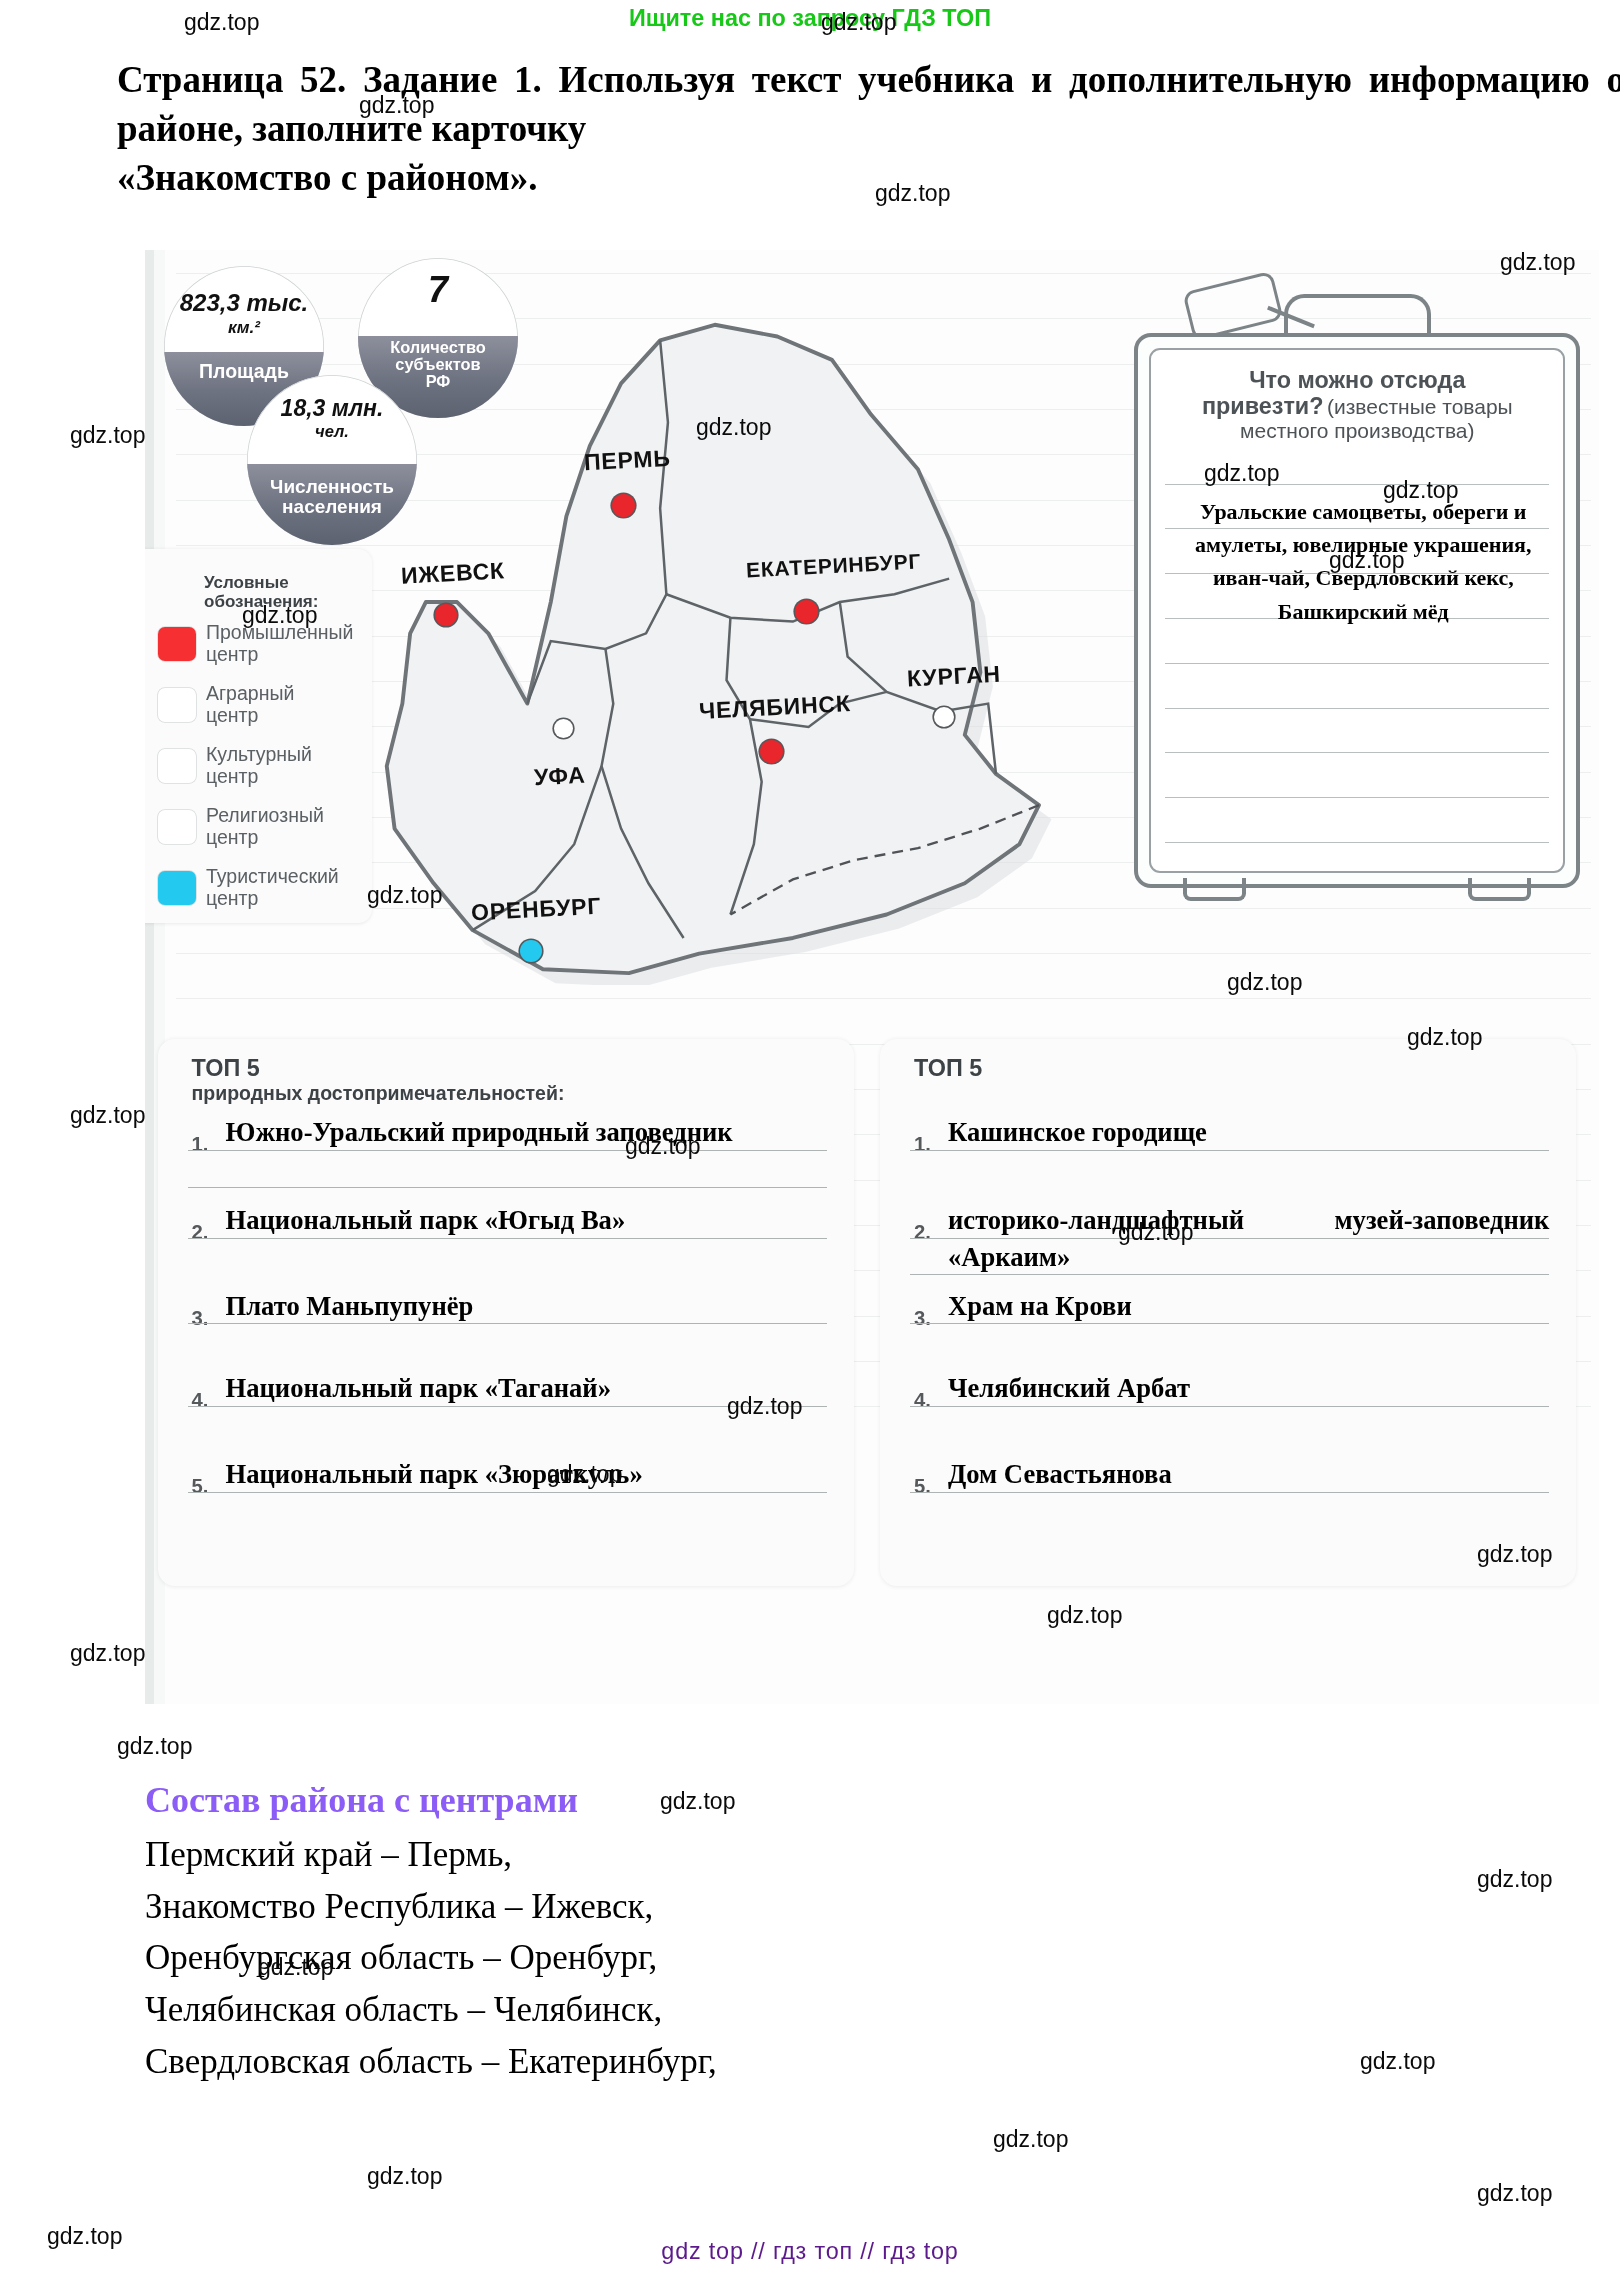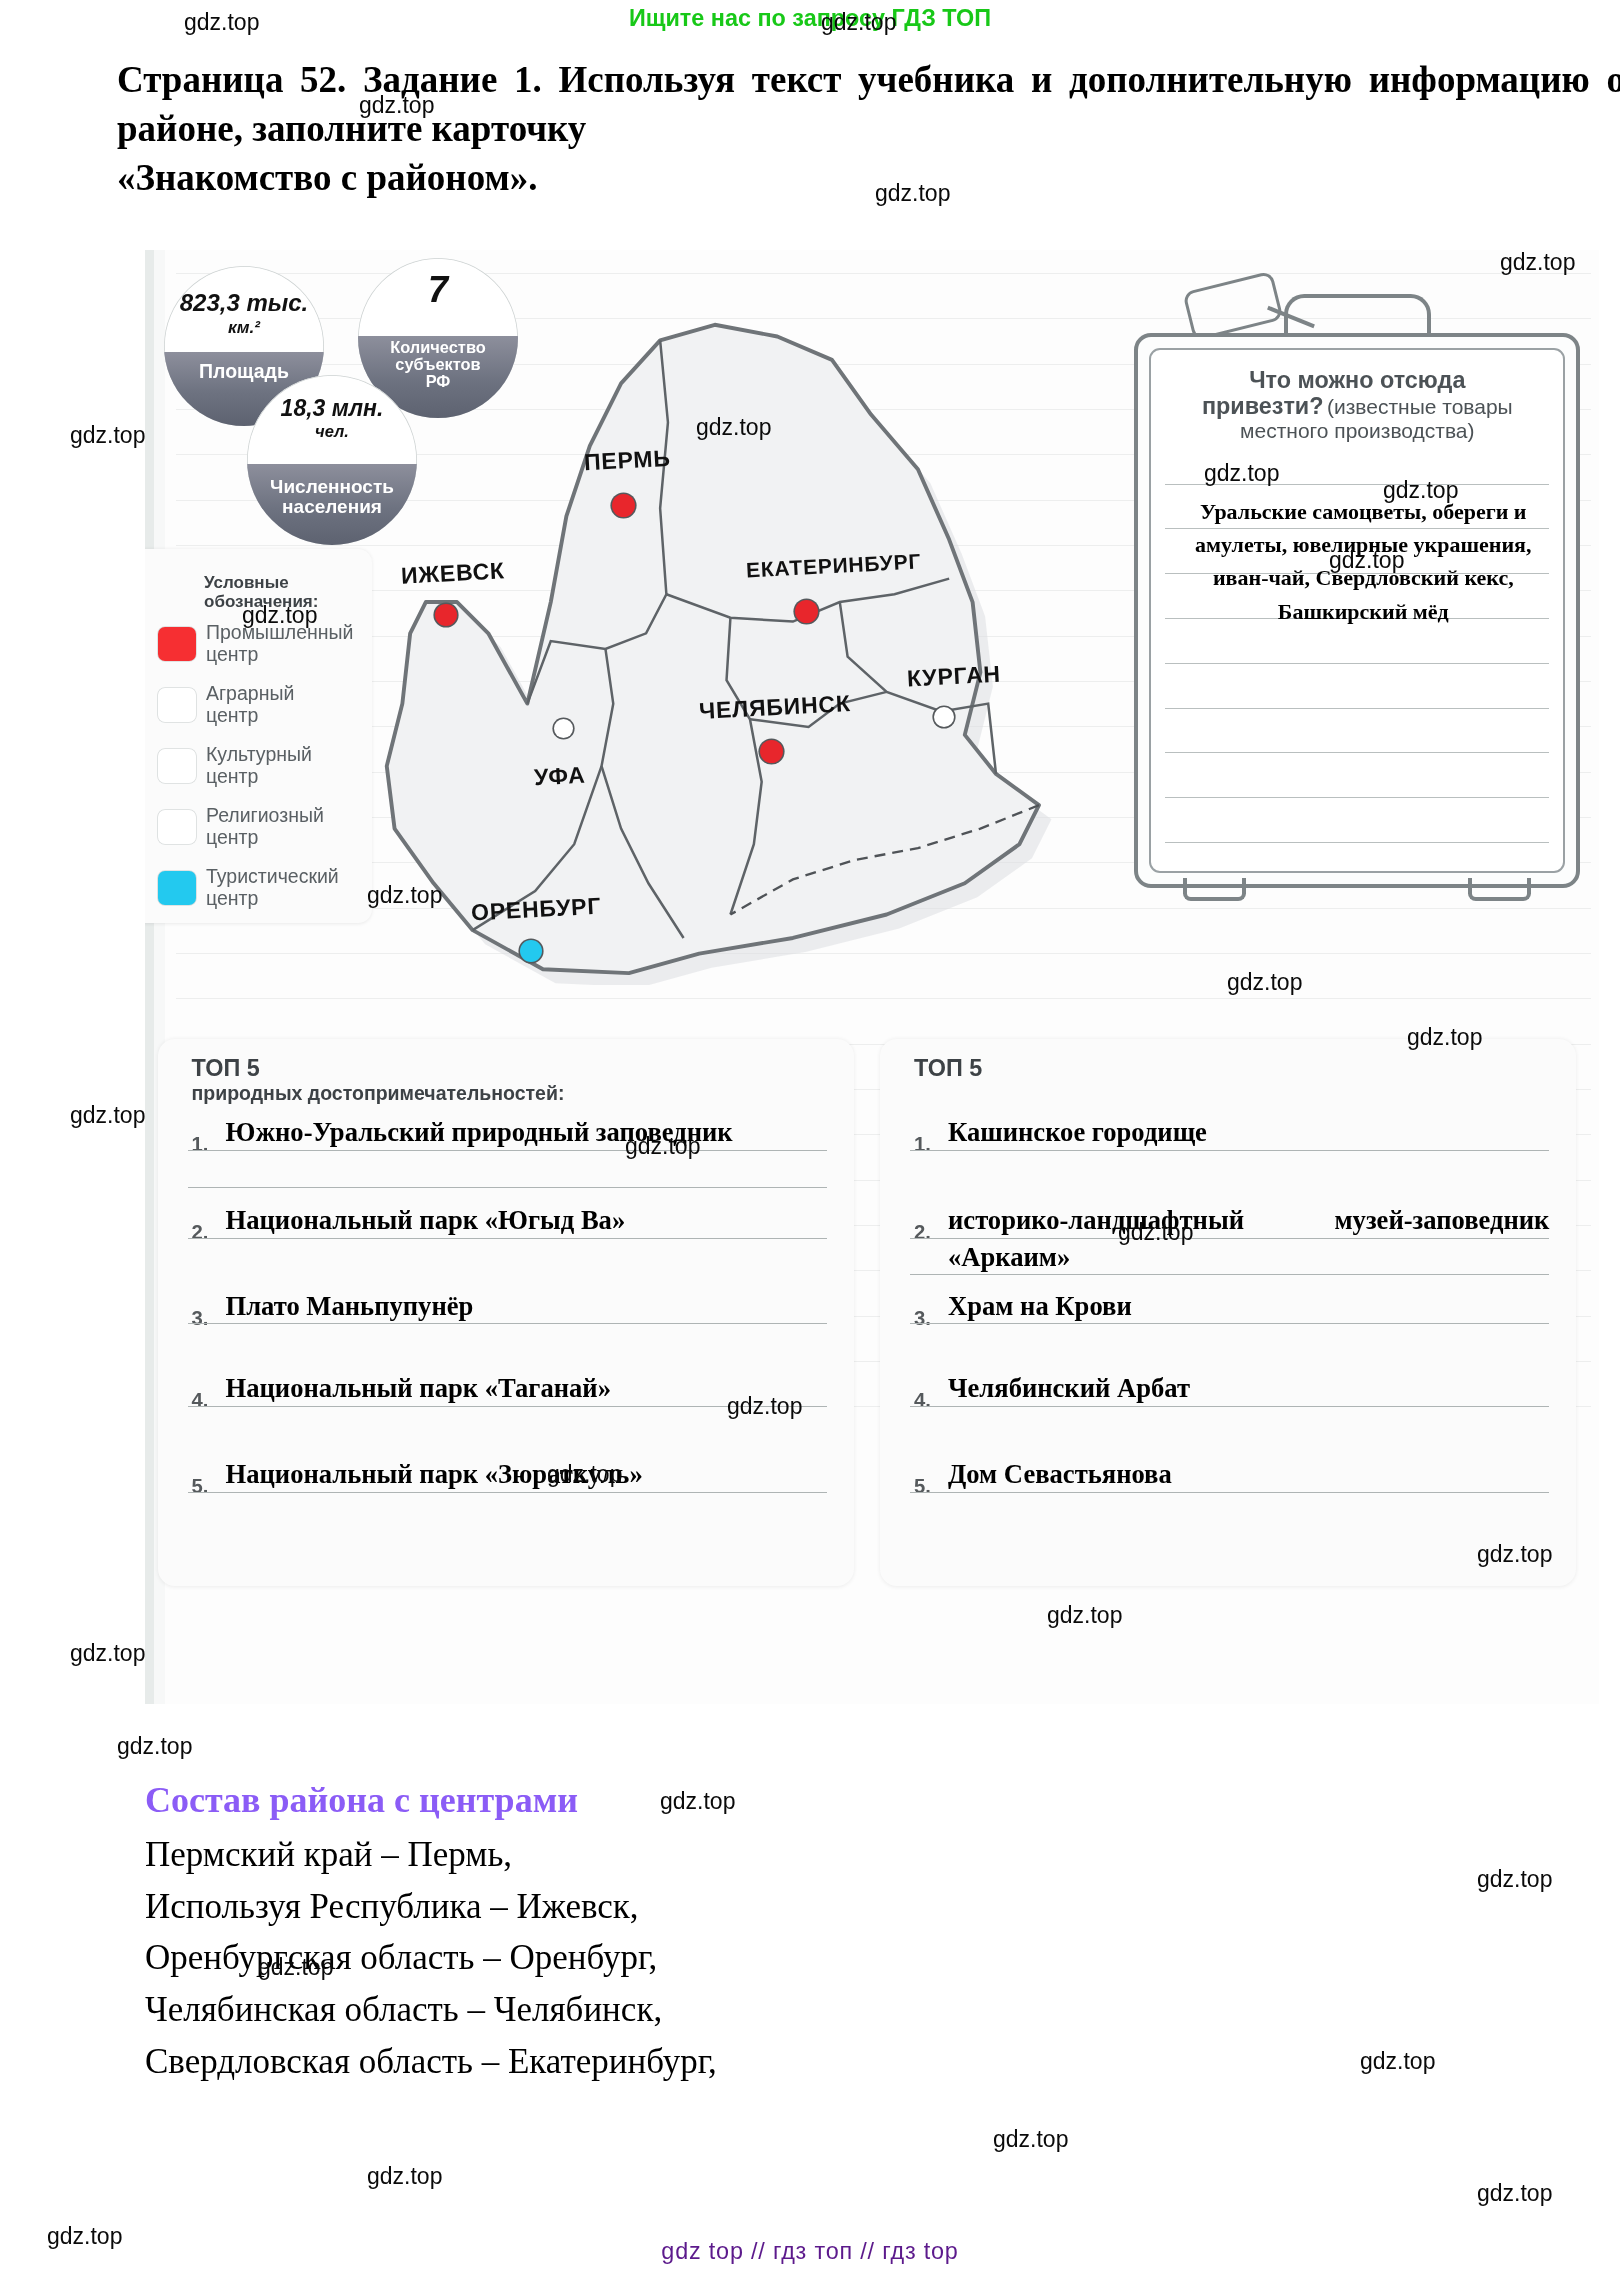--- a/index.html
+++ b/index.html
@@ -472,21 +472,21 @@
           </div>
           <div class="t5rule" style="top: 453px;"></div>
         </div>
     </div>
   </div>
 
   <div class="answer-block">
     <h3>Состав района с центрами</h3>
     <div id="composition-rows">
         <p>Пермский край – Пермь,</p>
-        <p>Используя Республика – Ижевск,</p>
+        <p>Знакомство Республика – Ижевск,</p>
         <p>Оренбургская область – Оренбург,</p>
         <p>Челябинская область – Челябинск,</p>
         <p>Свердловская область – Екатеринбург,</p>
       </div>
   </div>
 
   <div class="site-footer">gdz top  //  гдз топ  //  гдз top</div>
 
   <div id="wm-layer">
       <div class="wm" style="left: 184px; top: 9.4px;">gdz.top</div>

